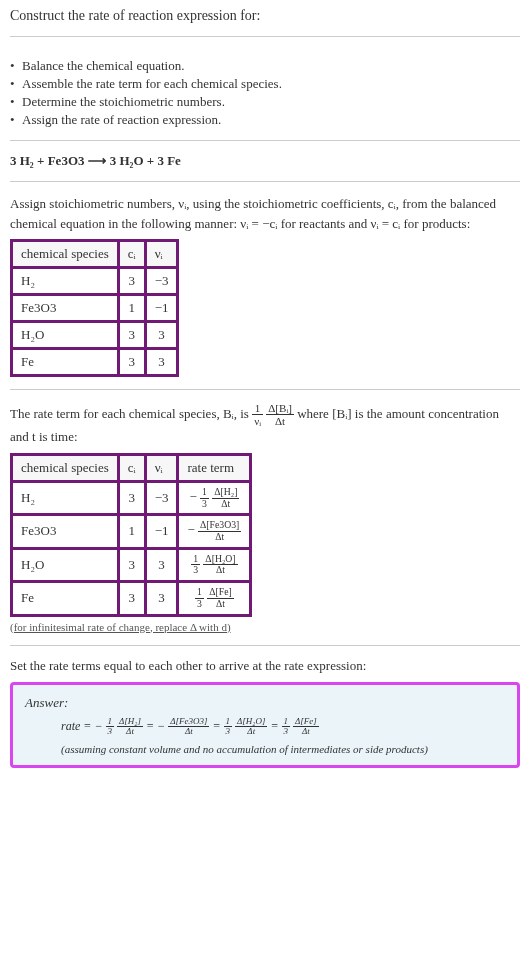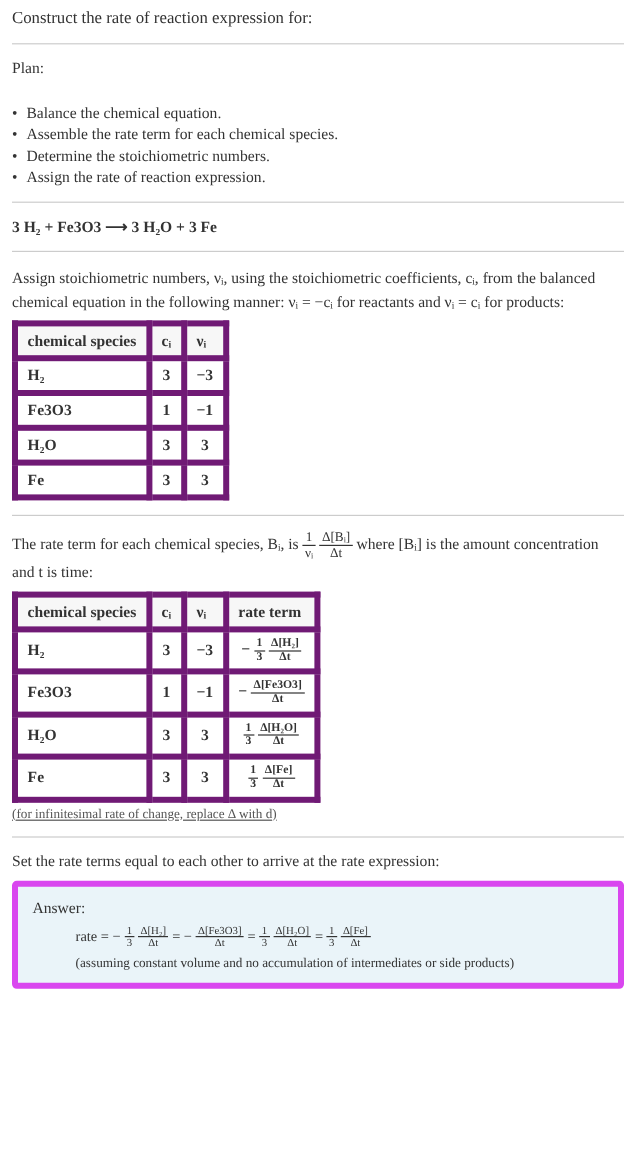--- a/index.html
+++ b/index.html
@@ -12,51 +12,51 @@
       padding: 8px 10px;
     }
     .section { margin-bottom: 8px; }
     hr { border: none; border-top: 1px solid #ccc; margin: 12px 0; }
     .title { font-size: 14px; margin-bottom: 4px; }
     .equation { font-family: Georgia, serif; }
     .plan-list { list-style: none; margin-top: 21px; }
     .plan-list li { margin: 2px 0; padding-left: 12px; position: relative; }
     .plan-list li::before { content: "•"; position: absolute; left: 0; }
     table { border-collapse: collapse; margin-top: 6px; }
-    th, td { border: 5px solid #701a75; padding: 4px 8px; text-align: left; font-weight: bold; }
+    th, td { border: 3px solid #701a75; padding: 4px 8px; text-align: left; font-weight: normal; }
     th { background: #f7f7f7; }
     td.center { text-align: center; }
     .frac { display: inline-block; vertical-align: middle; text-align: center; font-size: 0.85em; }
     .frac .num { display: block; border-bottom: 1px solid #333; padding: 0 2px; line-height: 1.1; }
     .frac .den { display: block; padding: 0 2px; line-height: 1.1; }
     .small-frac { font-size: 0.75em; }
     .para { margin-top: 10px; line-height: 1.5; }
     .note { font-size: 11px; color: #555; margin-top: 4px; text-decoration: underline; }
     .answer-box {
       background: #eaf4f9;
-      border: 5px solid #d946ef;
+      border: 3px solid #d946ef;
       border-radius: 4px;
       padding: 10px 12px;
       margin-top: 8px;
+      font-style: italic;
     }
     .answer-label { margin-bottom: 6px; }
     .answer-content { padding-left: 36px; font-size: 12px; }
     .answer-note { font-size: 11px; padding-left: 36px; margin-top: 6px; }
   </style>
 </head>
 <body>
 
 <div class="section">
   <div class="title">Construct the rate of reaction expression for:</div>
 </div>
 
 <hr>
 
 <div class="section">
-  <div>Plan:</div>
   <ul class="plan-list">
     <li>Balance the chemical equation.</li>
     <li>Assemble the rate term for each chemical species.</li>
     <li>Determine the stoichiometric numbers.</li>
     <li>Assign the rate of reaction expression.</li>
   </ul>
 </div>
 
 <hr>
 

